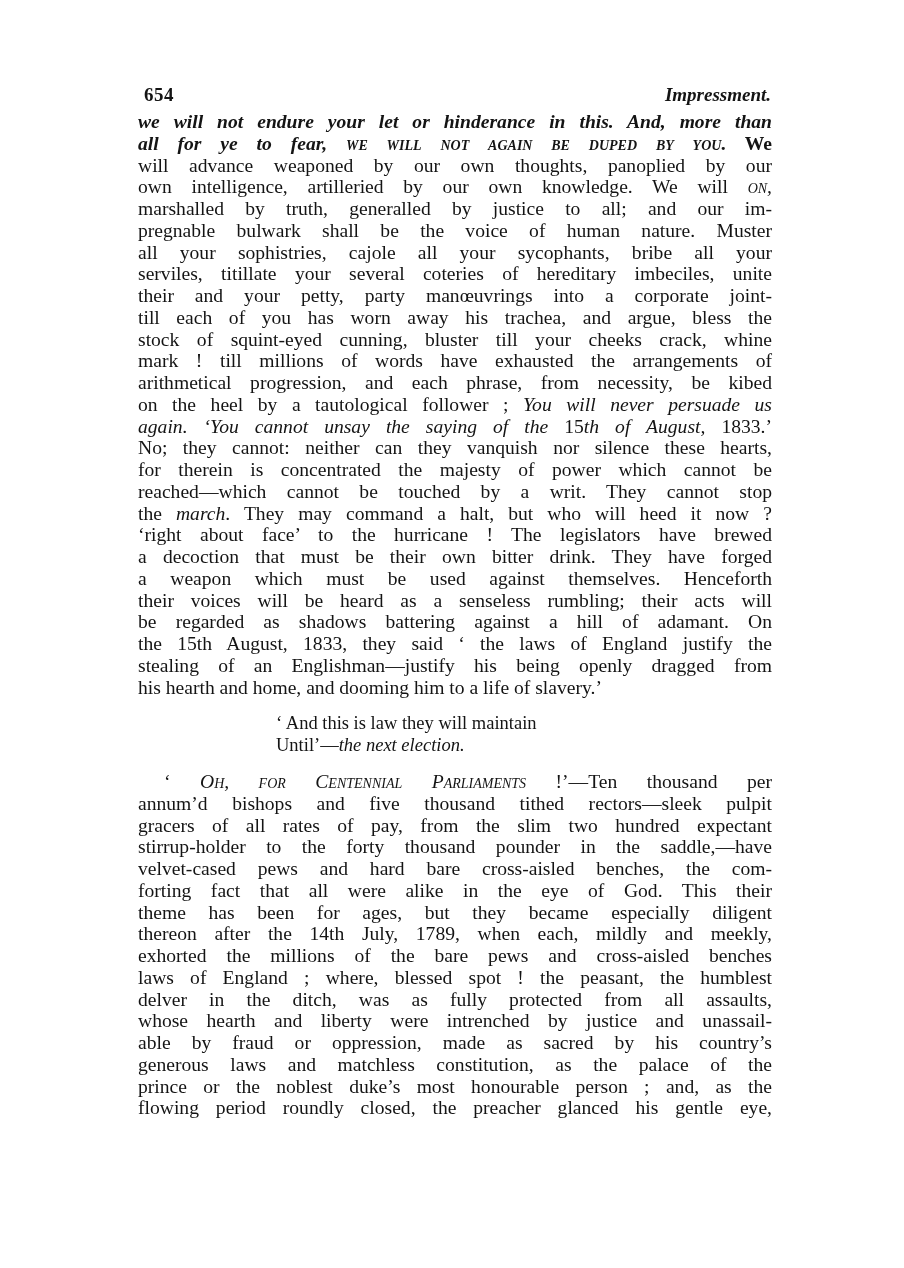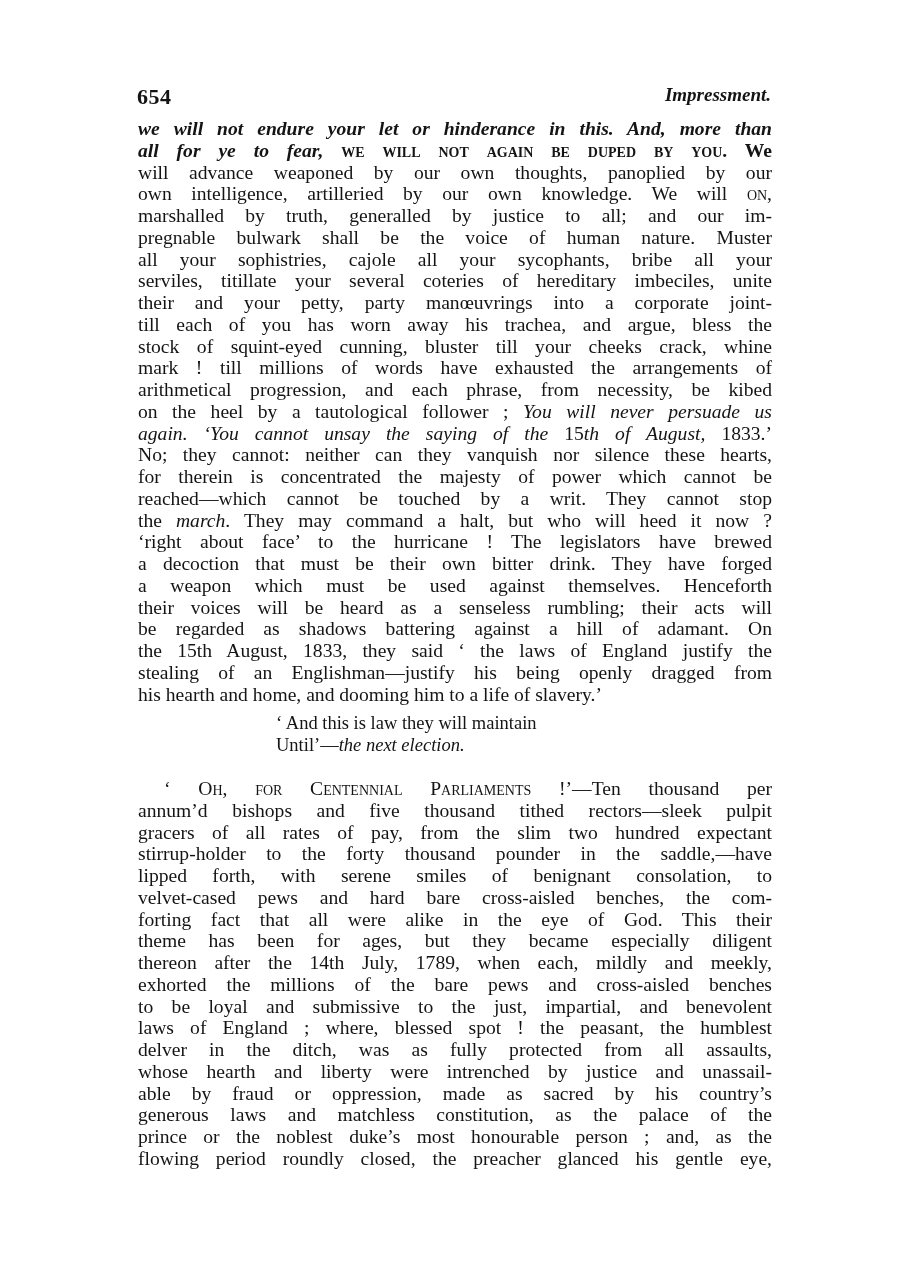--- a/index.html
+++ b/index.html
@@ -6,38 +6,38 @@
   body { width: 904px; height: 1268px; position: relative; overflow: hidden; }
   .page {
     position: absolute; left: 0; top: 0; width: 904px; height: 1268px;
     background: #ffffff; color: #141414;
     font-family: "Liberation Serif", "DejaVu Serif", serif;
   }
   .running-head {
     position: absolute; left: 137px; top: 84px; width: 634px; height: 24px;
   }
   .page-number {
-    position: absolute; left: 0; top: 0;
-    font-size: 22px; font-weight: bold; letter-spacing: 0.5px; text-align: right;
+    position: absolute; left: 7px; top: 0;
+    font-size: 19px; font-weight: bold; letter-spacing: 0.5px; text-align: right;
   }
   .running-title {
     position: absolute; left: 0; right: 0; top: 0; text-align: right;
     font-size: 19px; font-style: italic; font-weight: bold;
   }
-  .block { position: absolute; left: 138px; width: 634px; margin-top: 7px; }
+  .block { position: absolute; left: 138px; width: 634px; }
   .line {
     display: block; height: 21.75px; line-height: 21.75px;
     font-size: 19.6px; white-space: nowrap;
     text-align: justify; text-align-last: justify;
   }
   .line.last { text-align-last: left; }
   .line.indent { padding-left: 26px; }
   .bold { font-weight: bold; }
   .it { font-style: italic; }
-  .sc { font-variant: small-caps; }
+  .sc { font-variant: small-caps; font-style: italic; }
   .verse { position: absolute; left: 276px; width: 400px; }
   .verse .line { text-align: left; text-align-last: left; font-size: 18.5px; }
 </style>
 </head>
 <body>
 
 <div class="page">
   <div class="running-head">
     <span class="page-number">654</span>
     <span class="running-title">Impressment.</span>
@@ -74,27 +74,25 @@
     </div>
   <div class="verse" id="verse" style="top:713px;">
       <div class="line"><span>‘ And this is law they will maintain</span></div>
       <div class="line last"><span>Until’—</span><span class="it">the next election.</span></div>
     </div>
   <div class="block" id="p2" style="top:771px;">
       <div class="line indent"><span>‘ </span><span class="sc">Oh, for Centennial Parliaments</span><span> !’—Ten thousand per</span></div>
       <div class="line"><span>annum’d bishops and five thousand tithed rectors—sleek pulpit</span></div>
       <div class="line"><span>gracers of all rates of pay, from the slim two hundred expectant</span></div>
       <div class="line"><span>stirrup-holder to the forty thousand pounder in the saddle,—have</span></div>
-      <div class="line"><span>lipped forth, with serene smiles of benignant consolation, to</span></div>
       <div class="line"><span>velvet-cased pews and hard bare cross-aisled benches, the com-</span></div>
       <div class="line"><span>forting fact that all were alike in the eye of God. This their</span></div>
       <div class="line"><span>theme has been for ages, but they became especially diligent</span></div>
       <div class="line"><span>thereon after the 14th July, 1789, when each, mildly and meekly,</span></div>
       <div class="line"><span>exhorted the millions of the bare pews and cross-aisled benches</span></div>
-      <div class="line"><span>to be loyal and submissive to the just, impartial, and benevolent</span></div>
       <div class="line"><span>laws of England ; where, blessed spot ! the peasant, the humblest</span></div>
       <div class="line"><span>delver in the ditch, was as fully protected from all assaults,</span></div>
       <div class="line"><span>whose hearth and liberty were intrenched by justice and unassail-</span></div>
       <div class="line"><span>able by fraud or oppression, made as sacred by his country’s</span></div>
       <div class="line"><span>generous laws and matchless constitution, as the palace of the</span></div>
       <div class="line"><span>prince or the noblest duke’s most honourable person ; and, as the</span></div>
       <div class="line"><span>flowing period roundly closed, the preacher glanced his gentle eye,</span></div>
     </div>
 </div>
 

